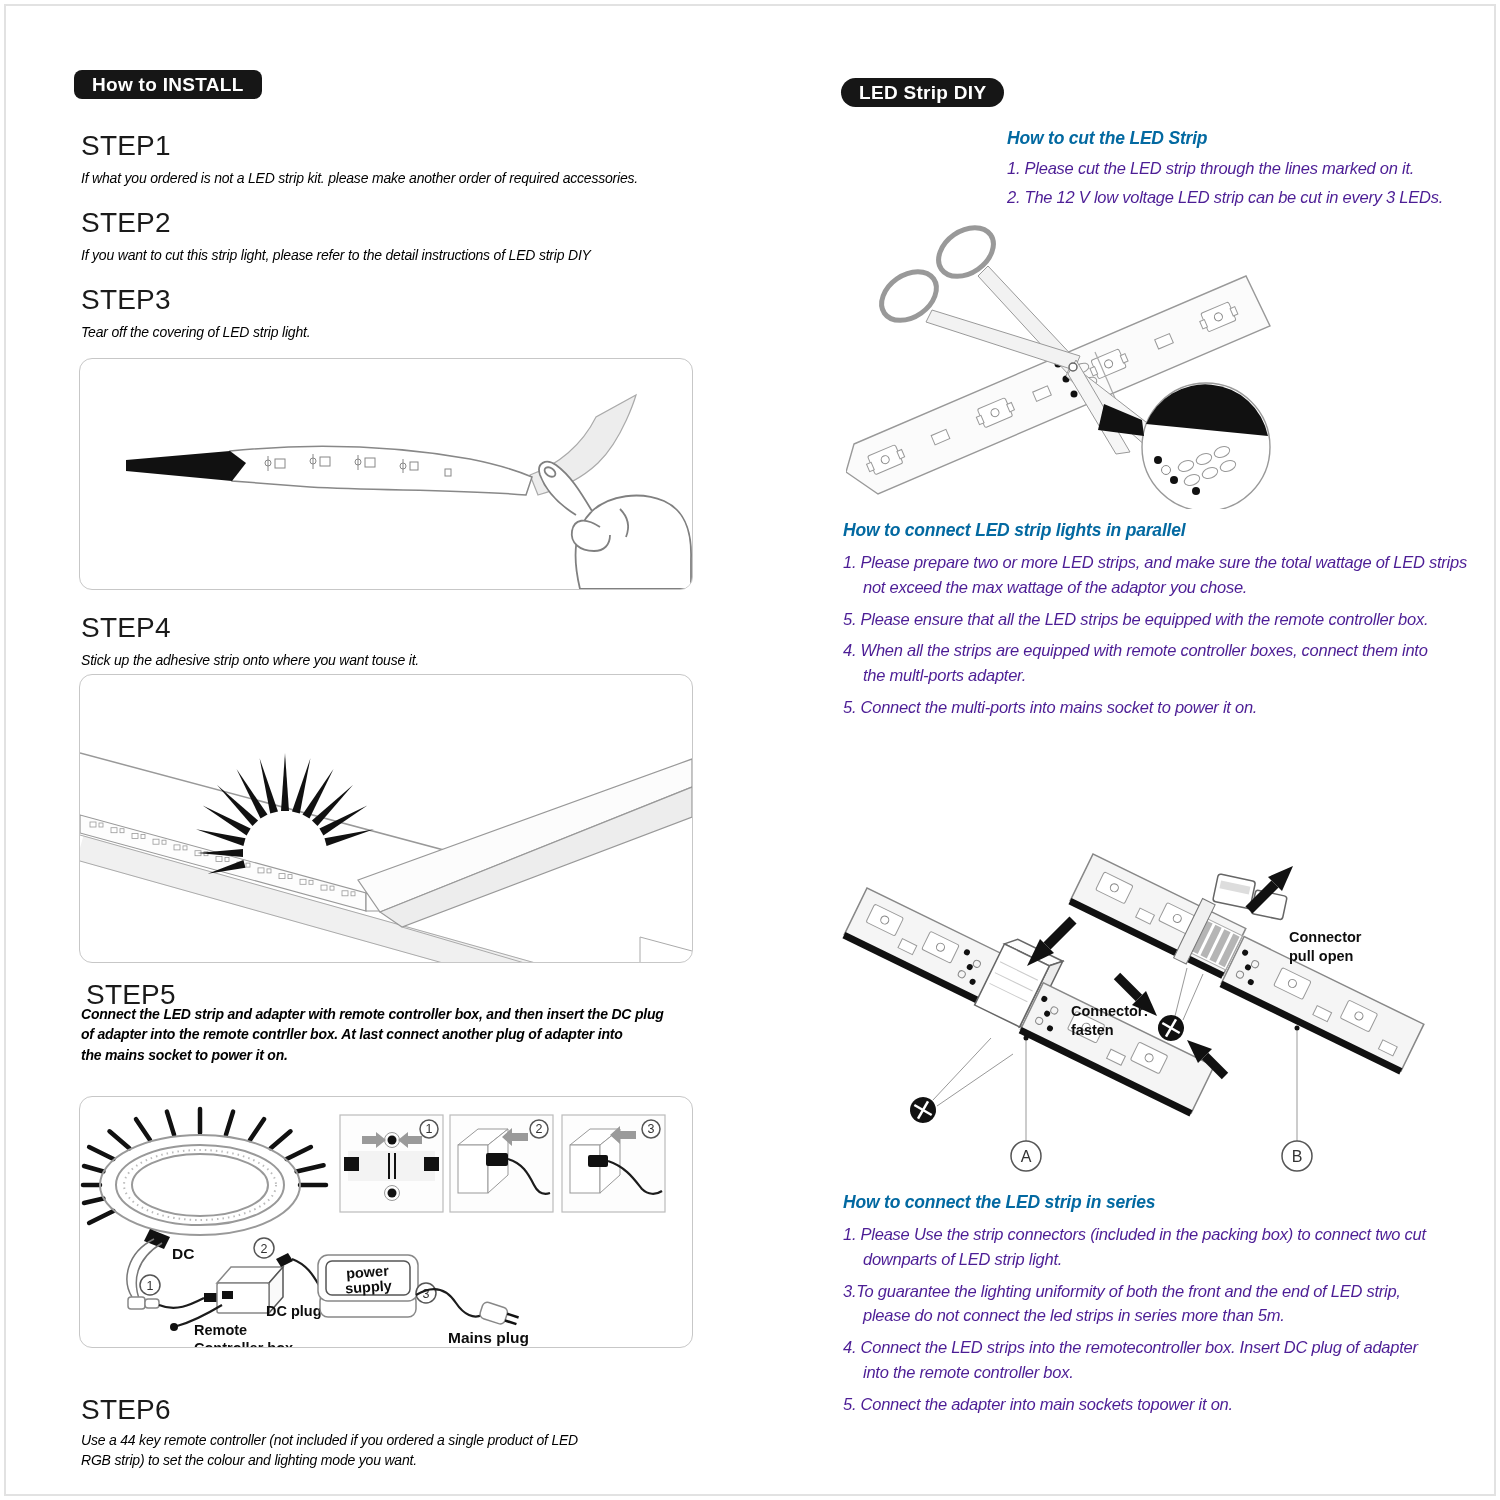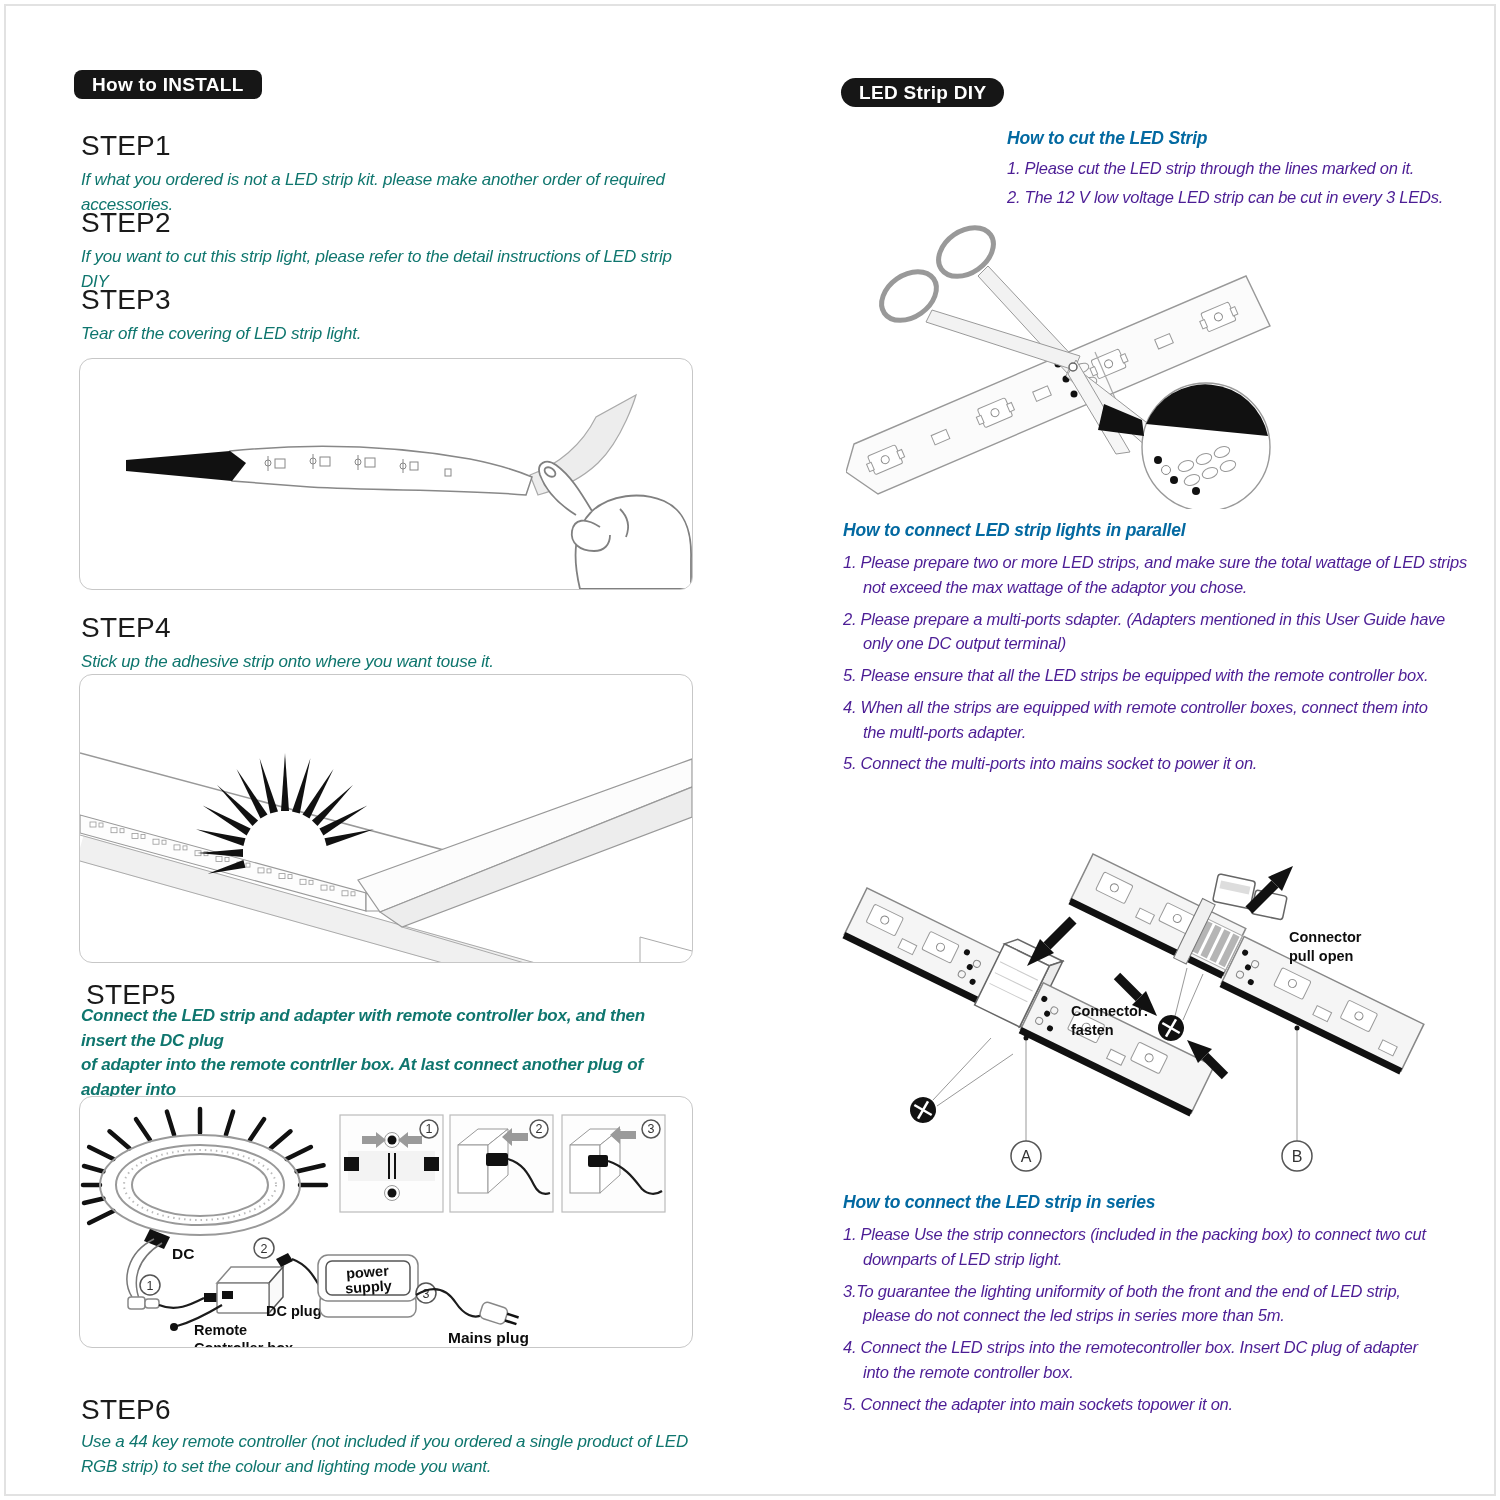--- a/index.html
+++ b/index.html
@@ -6,21 +6,21 @@
   body{width:1500px;height:1500px;position:relative;font-family:"Liberation Sans",sans-serif;}
   .page{position:absolute;inset:4px;border:2px solid #e2e2e2;background:#fff;}
   .col{position:absolute;top:0;height:100%;}
   .col-left{left:68px;width:625px;}
   .col-right{left:835px;width:630px;}
   .badge{position:absolute;display:inline-block;background:#161616;color:#fff;
          font-size:19px;font-weight:700;padding:5px 18px;line-height:1;letter-spacing:0.3px;}
   .badge.square{border-radius:8px;}
   .badge.pill{border-radius:15px;margin-top:8px;}
   .step-title{position:absolute;font-size:28px;font-weight:400;color:#1a1a1a;letter-spacing:0.2px;text-align:center;}
-  .step-text{position:absolute;font-style:italic;font-size:17px;line-height:1.45;color:#0f766e;
+  .step-text{position:absolute;font-style:italic;font-size:14px;line-height:1.45;color:#000000;
              white-space:pre-line;letter-spacing:-0.2px;width:612px;}
   .fig{position:absolute;border:1.6px solid #c7c7c7;border-radius:13px;background:#fff;overflow:hidden;}
   .rhead{position:absolute;font-weight:700;font-style:italic;font-size:17.5px;color:#0369a1;letter-spacing:-0.2px;}
   .rlist{position:absolute;}
   .rlist p{margin:0 0 7px 0;padding-left:20px;text-indent:-20px;font-style:italic;
            font-size:16.5px;line-height:1.5;letter-spacing:-0.25px;color:#4c1d95;white-space:pre-line;}
   .rlist.nowrap p{white-space:nowrap;margin-bottom:4px;}
   .figwrap{position:absolute;}
   svg{display:block;}
   svg text{font-family:"Liberation Sans",sans-serif;}
@@ -387,22 +387,20 @@
           <circle cx="350" cy="287" r="4" class="blk"></circle>
           <circle cx="320" cy="266" r="4.5" fill="none" stroke="#888"></circle>
         </g>
       </svg>
     </div>
 
     <div class="rhead" style="left:2px;top:514px;">How to connect LED strip lights in parallel</div>
     <div class="rlist" style="left:2px;top:544px;width:624px;">
       <p>1. Please prepare two or more LED strips, and make sure the total wattage of LED strips
 not exceed the max wattage of the adaptor you chose.</p>
-      <p>2. Please prepare a multi-ports sdapter. (Adapters mentioned in this User Guide have
-only one DC output terminal)</p>
       <p>5. Please ensure that all the LED strips be equipped with the remote controller box.</p>
       <p>4. When all the strips are equipped with remote controller boxes, connect them into
 the multl-ports adapter.</p>
       <p>5. Connect the multi-ports into mains socket to power it on.</p>
     </div>
 
     <div class="figwrap" style="left:0;top:842px;">
       <svg viewBox="0 0 625 335" width="625" height="335">
 
         <g transform="translate(26,40) rotate(26)">

